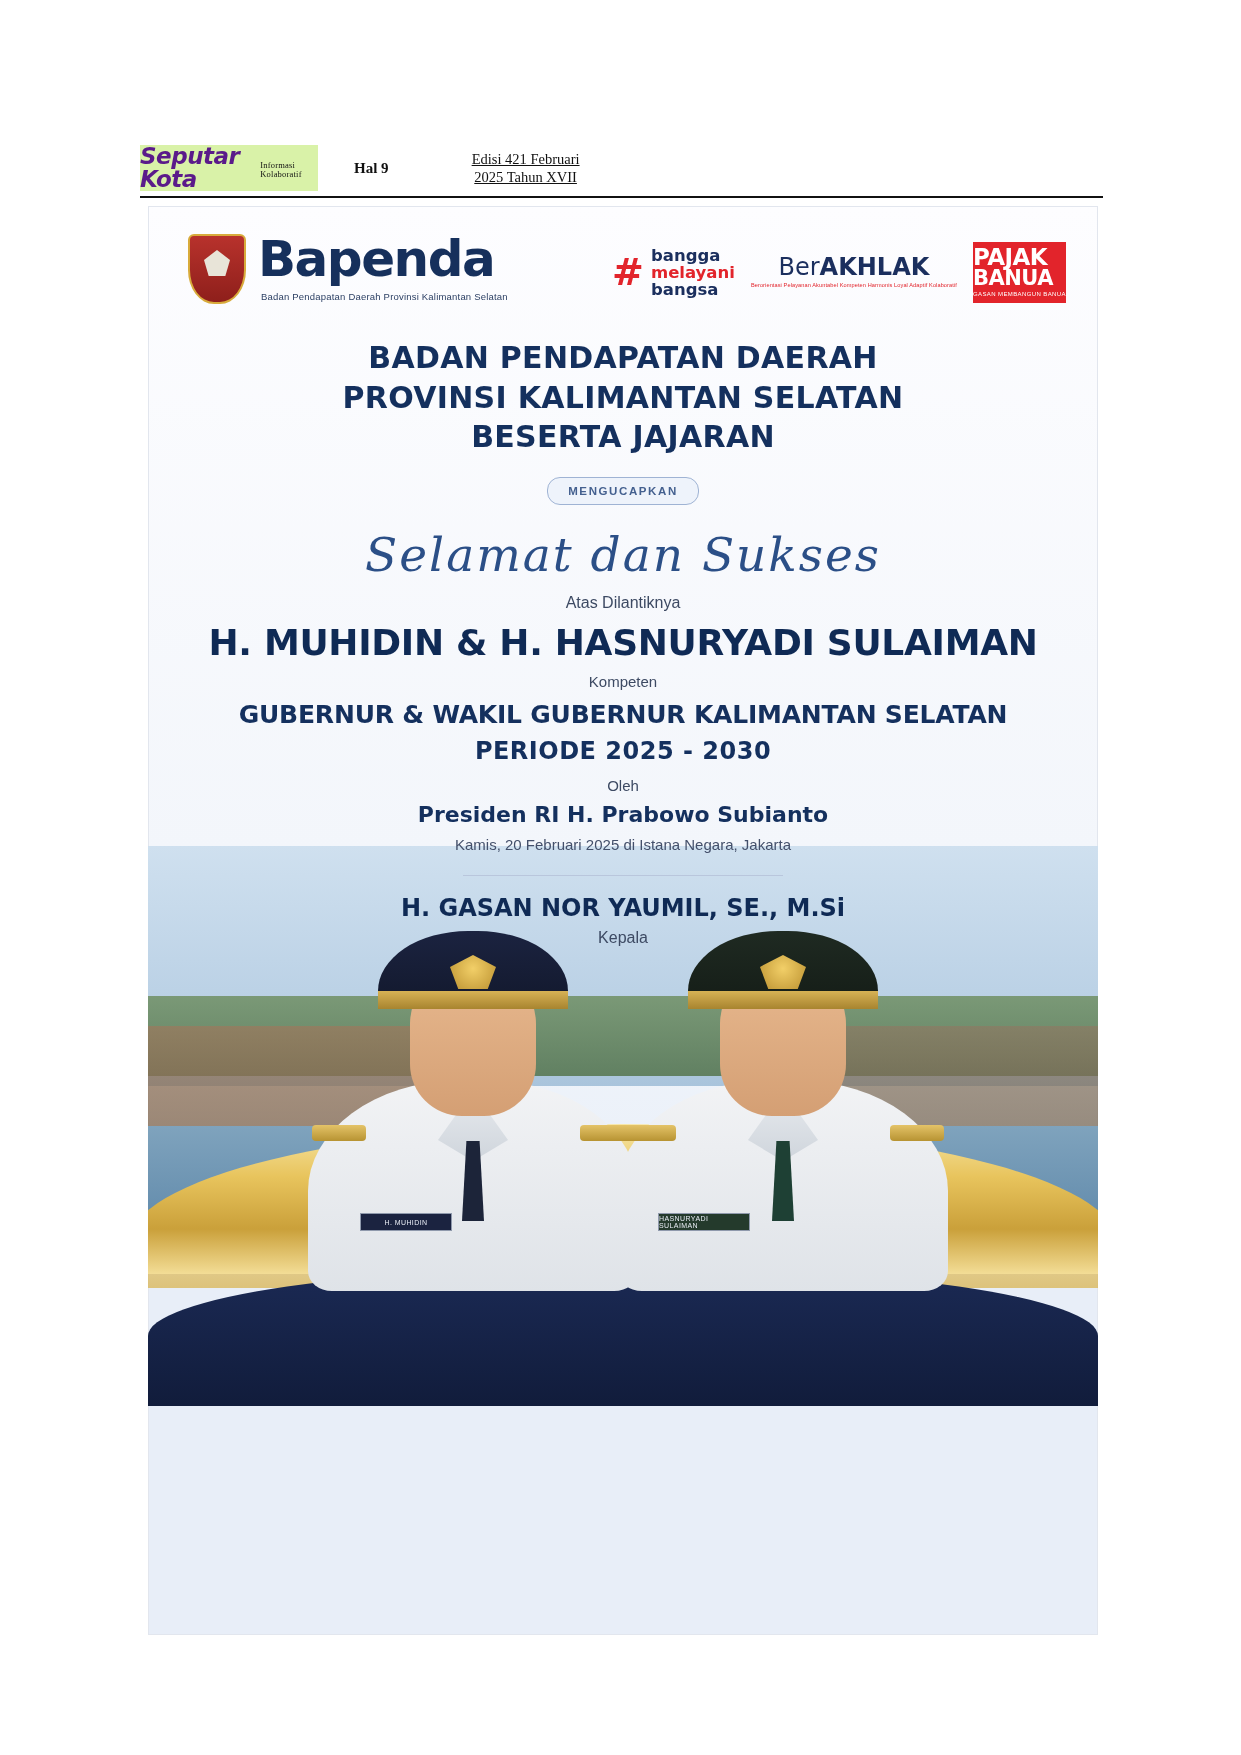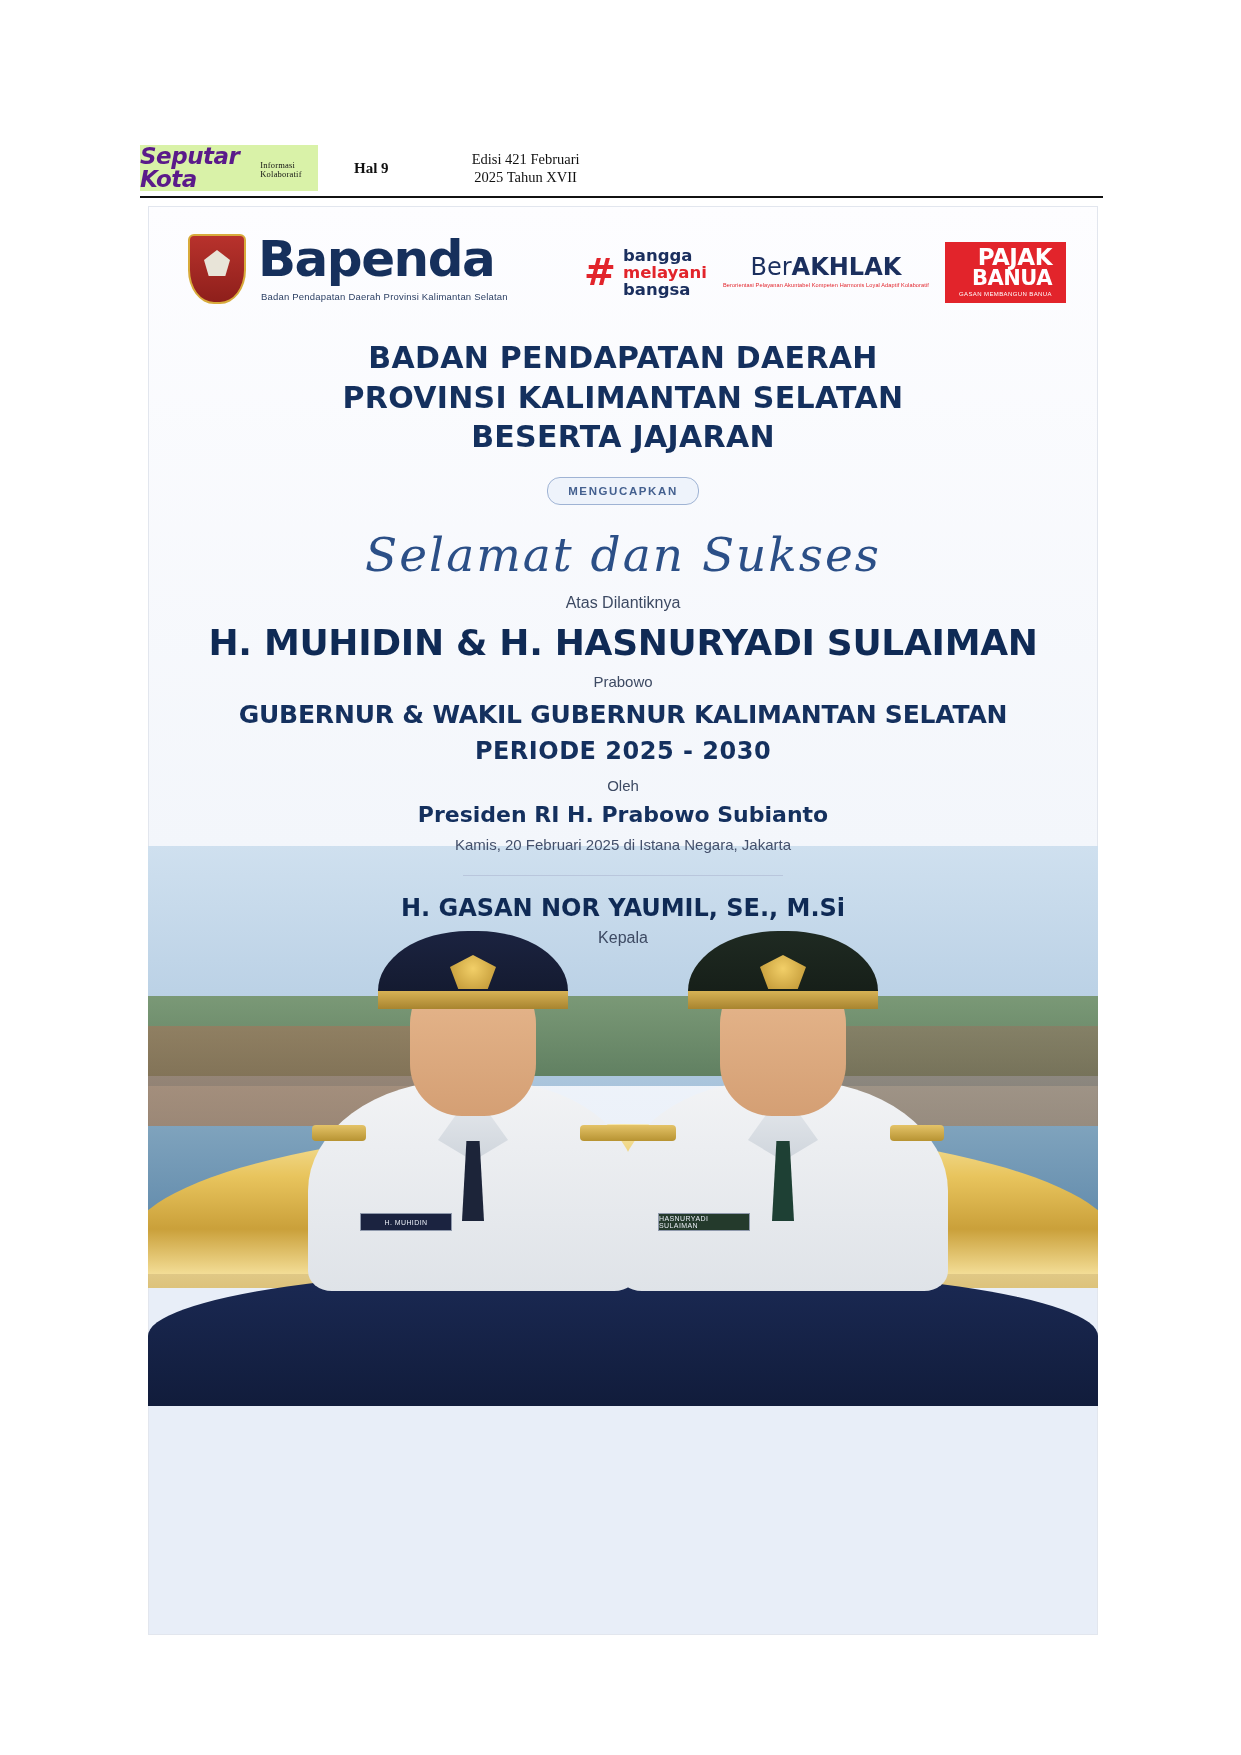--- a/index.html
+++ b/index.html
@@ -58,20 +58,21 @@
     margin-left: 36px;
     white-space: nowrap;
   }
   .edisi {
     font-family: "Liberation Serif", serif;
     font-size: 14.5px;
     text-align: center;
     margin-left: 42px;
     line-height: 1.25;
     width: 190px;
+    text-decoration: underline;
   }
   .masthead-rule {
     position: absolute;
     left: 140px;
     top: 196px;
     width: 963px;
     border-top: 2px solid #111;
   }
 
   
@@ -187,22 +188,22 @@
   .berakhlak .b-sub {
     font-size: 5.6px;
     color: #e2242b;
     letter-spacing: 0.1px;
     margin-top: 3px;
     line-height: 1.25;
   }
 
   .pajak {
     background: #e2242b;
-    padding: 5px 14px 6px;
-    text-align: right;
+    padding: 5px 0 6px;
+    text-align: left;
   }
   .pajak .p1 {
     font-family: "DejaVu Sans", sans-serif;
     font-weight: bold;
     font-size: 23px;
     color: #fff;
     line-height: 0.95;
     letter-spacing: -0.5px;
   }
   .pajak .p2 {
@@ -597,21 +598,21 @@
     </div>
 
     <div class="mengucapkan">MENGUCAPKAN</div>
 
     <div class="script">Selamat dan Sukses</div>
 
     <div class="atas">Atas Dilantiknya</div>
 
     <div class="names">H. MUHIDIN &amp; H. HASNURYADI SULAIMAN</div>
 
-    <div class="sebagai">Prabowo</div>
+    <div class="sebagai">Kompeten</div>
 
     <div class="jabatan">GUBERNUR &amp; WAKIL GUBERNUR KALIMANTAN SELATAN</div>
     <div class="periode">PERIODE 2025 - 2030</div>
 
     <div class="oleh">Oleh</div>
     <div class="presiden">Presiden RI H. Prabowo Subianto</div>
     <div class="waktu">Kamis, 20 Februari 2025 di Istana Negara, Jakarta</div>
 
     <div class="divider"></div>
 

